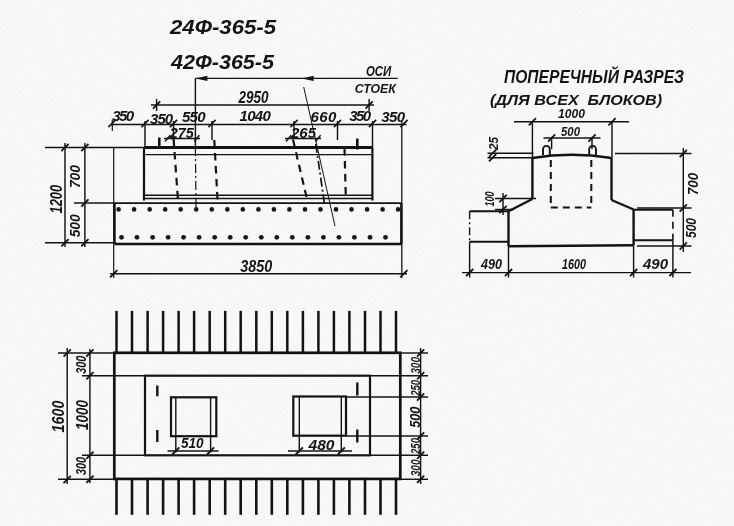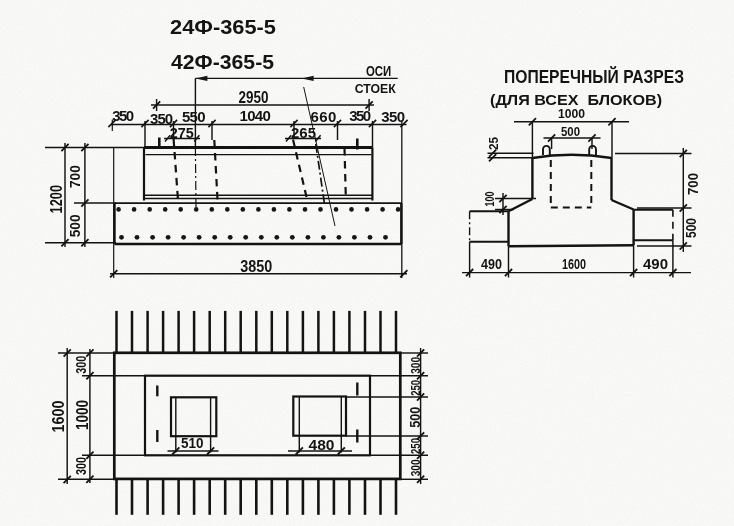--- a/index.html
+++ b/index.html
@@ -1,16 +1,16 @@
 <!DOCTYPE html>
 <html><head>
 <meta charset="utf-8">
 <style>
   html,body{margin:0;padding:0;background:#ffffff;}
-  #page{position:relative;width:734px;height:526px;background:#fdfdfc;overflow:hidden;}
+  #page{position:relative;width:734px;height:526px;background:#fdfdfc;overflow:hidden;font-style:italic;}
   svg{position:absolute;left:0;top:0;}
   #art{filter:blur(0.32px);}
   text{font-family:"Liberation Sans",sans-serif;font-weight:bold;fill:#141414;}
 </style>
 </head>
 <body>
 <div id="page">
 <svg width="734" height="526" viewBox="0 0 734 526" id="art">
 <defs>
   <filter id="paper" x="0" y="0" width="100%" height="100%">

